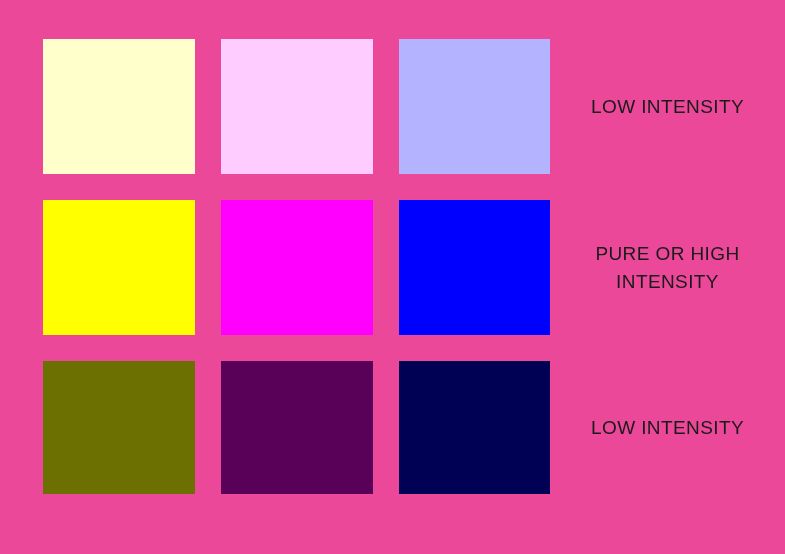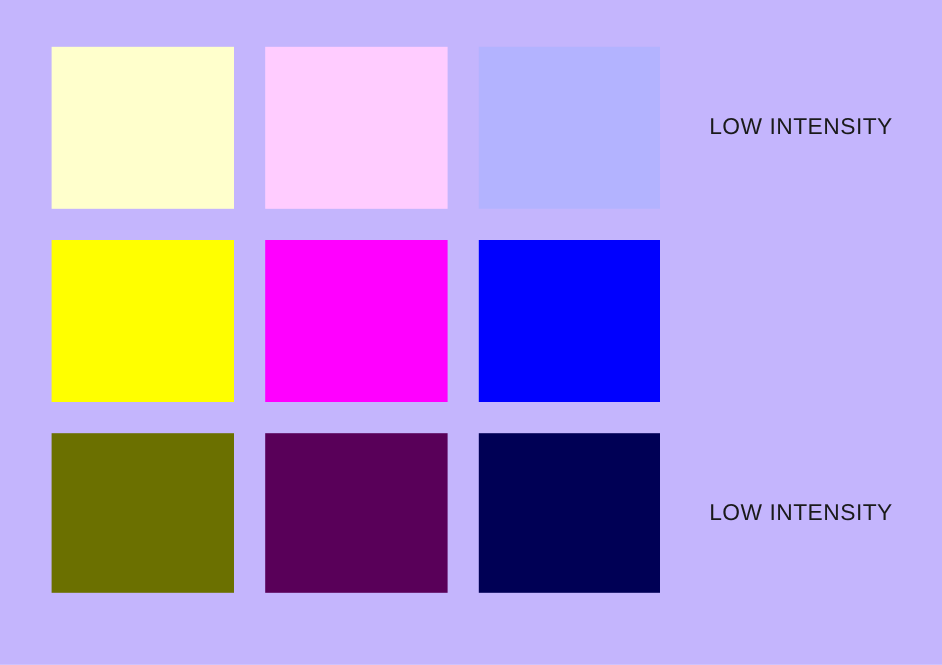--- a/index.html
+++ b/index.html
@@ -61,36 +61,38 @@
     white-space: pre-line;
     padding: 0 6px;
   }
   .lbl1 { grid-row: 1; }
   .lbl2 { grid-row: 3; }
   .lbl3 { grid-row: 5; }
 </style>
 </head>
 <body>
 
-<div id="chart" style="background-color: #c4b5fd;">
+<div id="chart" style="background-color: #ec4899;">
 
   <div class="swatch-grid">
 
     <div class="swatch r1 c1" style="background-color: rgb(255, 255, 204);"></div>
     <div class="swatch r1 c2" style="background-color: rgb(255, 204, 255);"></div>
     <div class="swatch r1 c3" style="background-color: rgb(179, 179, 255);"></div>
 
     <div class="swatch r2 c1" style="background-color: rgb(255, 255, 0);"></div>
     <div class="swatch r2 c2" style="background-color: rgb(255, 0, 255);"></div>
     <div class="swatch r2 c3" style="background-color: rgb(0, 0, 255);"></div>
 
     <div class="swatch r3 c1" style="background-color: rgb(107, 112, 0);"></div>
     <div class="swatch r3 c2" style="background-color: rgb(89, 0, 89);"></div>
     <div class="swatch r3 c3" style="background-color: rgb(0, 0, 85);"></div>
 
   </div>
 
   <div class="labels">
     <div class="row-label lbl1" style="color: rgb(26, 26, 26);">LOW INTENSITY</div>
+    <div class="row-label lbl2" style="color: rgb(26, 26, 26);">PURE OR HIGH
+INTENSITY</div>
     <div class="row-label lbl3" style="color: rgb(26, 26, 26);">LOW INTENSITY</div>
   </div>
 
 </div>
 
 </body></html>

